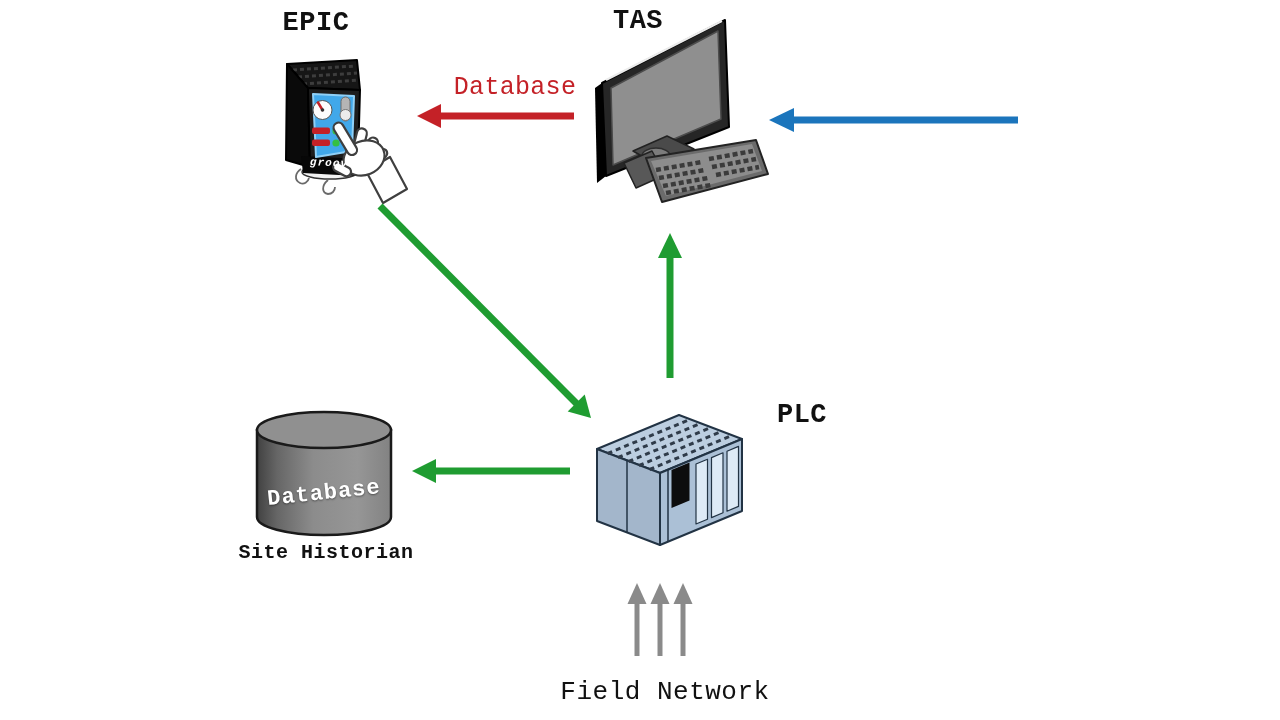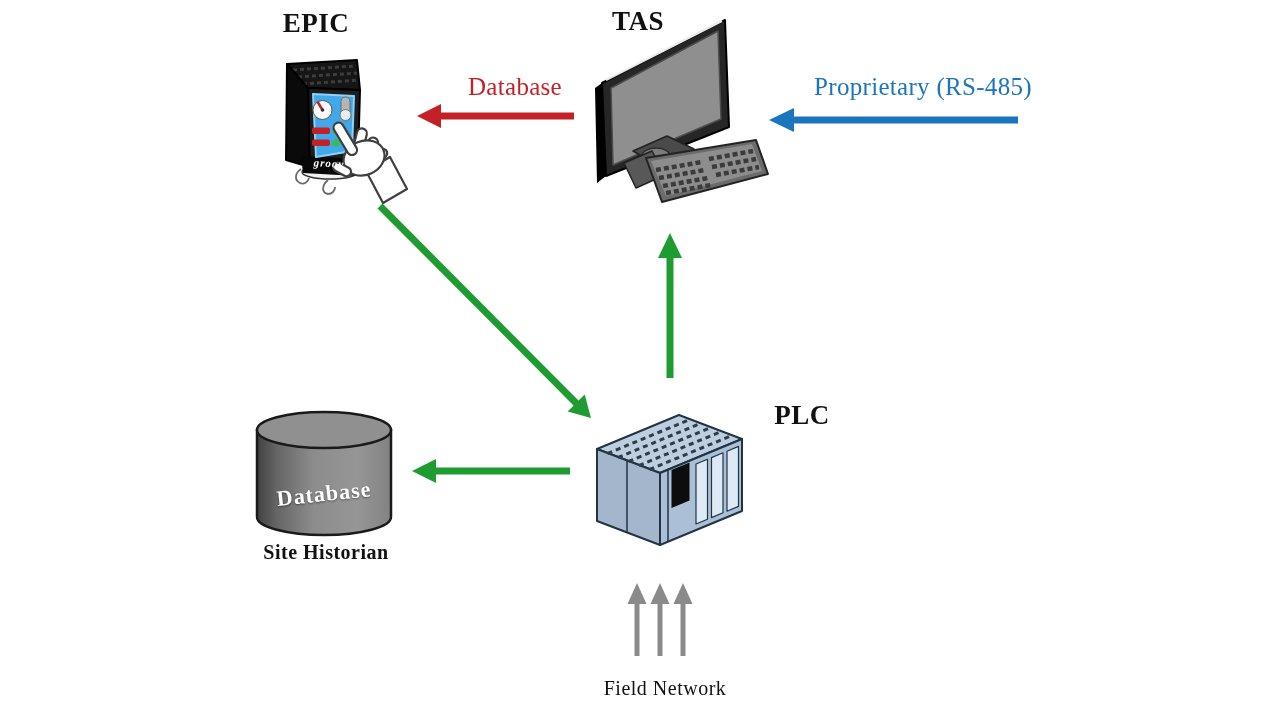--- a/index.html
+++ b/index.html
@@ -1,31 +1,31 @@
 <!DOCTYPE html>
 <html style="--c-red: #C42127; --c-blue: #1B75BC; --c-green: #1F9C31; --c-gray: #8A8A8A; --c-ink: #111111;"><head>
 <meta charset="utf-8">
 <style>
   html,body{margin:0;padding:0;background:#fff;}
   #canvas{
     position:relative;width:1280px;height:720px;background:#fff;overflow:hidden;
-    font-family:Liberation Serif, serif;
+    font-family:Liberation Mono, monospace;
   }
   #art{position:absolute;left:0;top:0;width:1280px;height:720px;}
   .node-label{
     position:absolute;transform:translateX(-50%);white-space:nowrap;
     font-weight:700;font-size:27px;color:var(--c-ink);letter-spacing:.5px;
   }
   .link-label{
     position:absolute;transform:translateX(-50%);white-space:nowrap;
     font-weight:500;font-size:25px;letter-spacing:.3px;
   }
   .red{color:var(--c-red);} .blue{color:var(--c-blue);} .green{color:var(--c-green);}
   .big{font-size:20px;}
-  .field{font-size:20px;font-weight:500;color:var(--c-ink);text-align:center;}
+  .field{font-size:26px;font-weight:500;color:var(--c-ink);text-align:center;}
   .db-text{
     position:absolute;left:254px;top:481px;width:140px;text-align:center;
     font-weight:700;font-size:22px;color:#fff;letter-spacing:1px;
     transform:rotate(-6deg);text-shadow:0 1px 2px rgba(0,0,0,.45);
   }
   .groov{
     position:absolute;left:305px;top:157px;width:48px;text-align:center;
     font-style:italic;font-weight:700;font-size:11px;color:#fff;letter-spacing:1px;
     transform:rotate(3deg);
   }
@@ -167,17 +167,16 @@
     </g>
   </svg>
 
   <div class="node-label" style="left:316px;top:8px">EPIC</div>
   <div class="node-label" style="left:638px;top:6px">TAS</div>
   <div class="node-label" style="left:802px;top:400px">PLC</div>
   <div class="node-label big" style="left:326px;top:541px">Site Historian</div>
   <div class="node-label field" style="left:665px;top:677px">Field Network</div>
 
   <div class="link-label red" style="left:515px;top:73px">Database</div>
-  <div class="link-label blue" style="left:923px;top:73px">Proprietary (RS-485)</div>
 
   <div class="db-text">Database</div>
   <div class="groov">groov</div>
 </div>
 
 </body></html>

